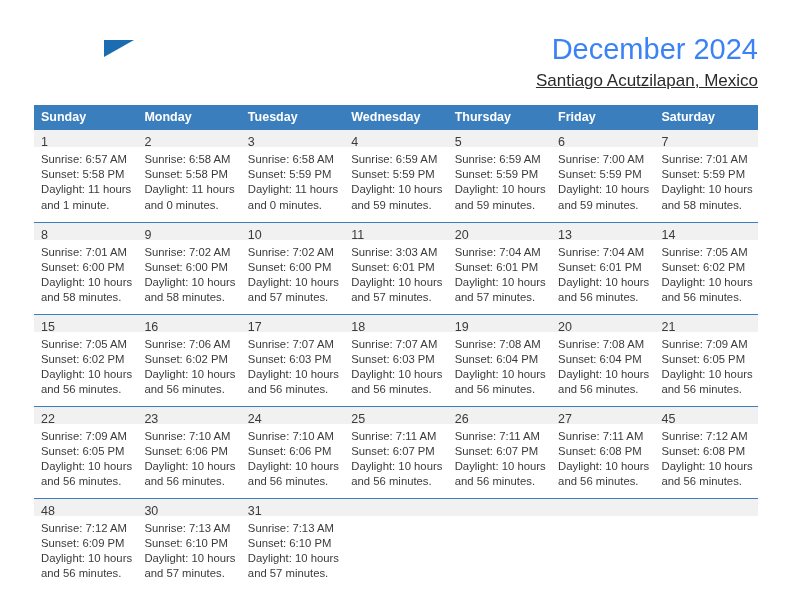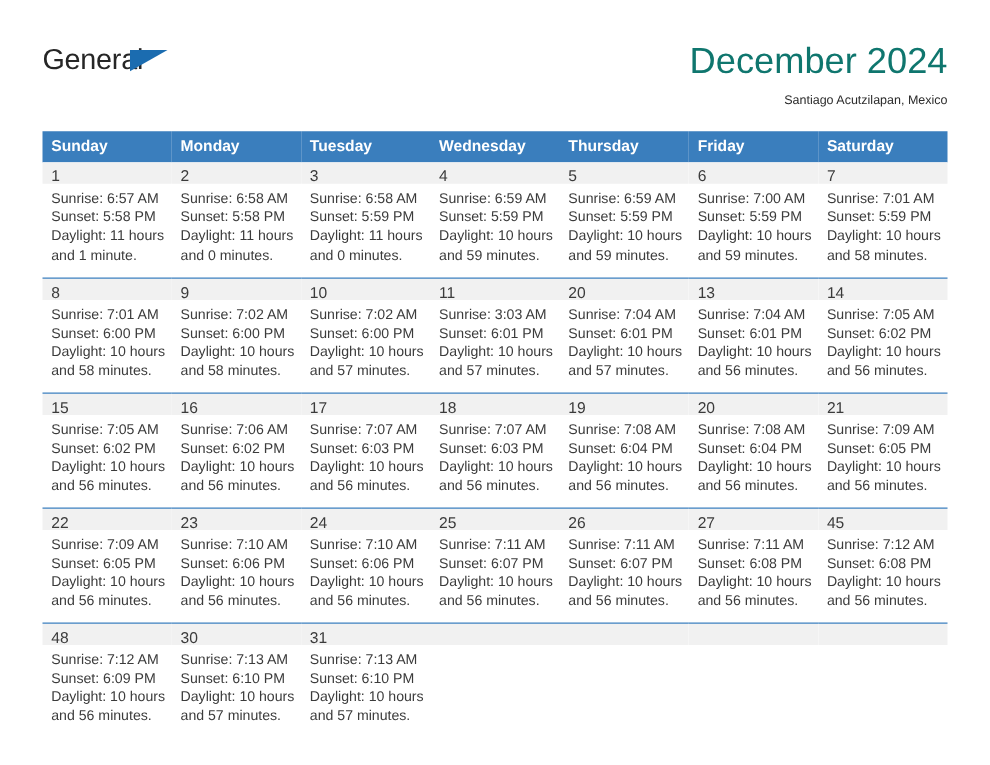--- a/index.html
+++ b/index.html
@@ -67,30 +67,31 @@
 
   .title-block {
     position: absolute;
     right: 0;
     top: 0;
     text-align: right;
   }
   .cal-title {
     font-size: 29px;
     font-weight: normal;
-    color: #0f766e;
+    color: #3b82f6;
     line-height: 34px;
     white-space: nowrap;
   }
   .cal-subtitle {
-    font-size: 10px;
+    font-size: 17px;
     color: #2b2b2b;
     line-height: 20px;
     margin-top: 5px;
     white-space: nowrap;
+    text-decoration: underline;
   }
 
   
   .calendar {
     position: absolute;
     left: 34px;
     top: 105px;
     width: 724px;
     border-collapse: collapse;
     table-layout: fixed;
@@ -143,21 +144,20 @@
   td.empty .daynum-band { background: #f1f1f1; }
 </style>
 </head>
 <body>
 
 <div class="page">
 
   <div class="top-bar">
 
     <div class="logo">
-      <span class="logo-row1">General</span>
       <span class="logo-tri"></span>
     </div>
 
     <div class="title-block">
       <div class="cal-title">December 2024</div>
       <div class="cal-subtitle">Santiago Acutzilapan, Mexico</div>
     </div>
 
   </div>
 

